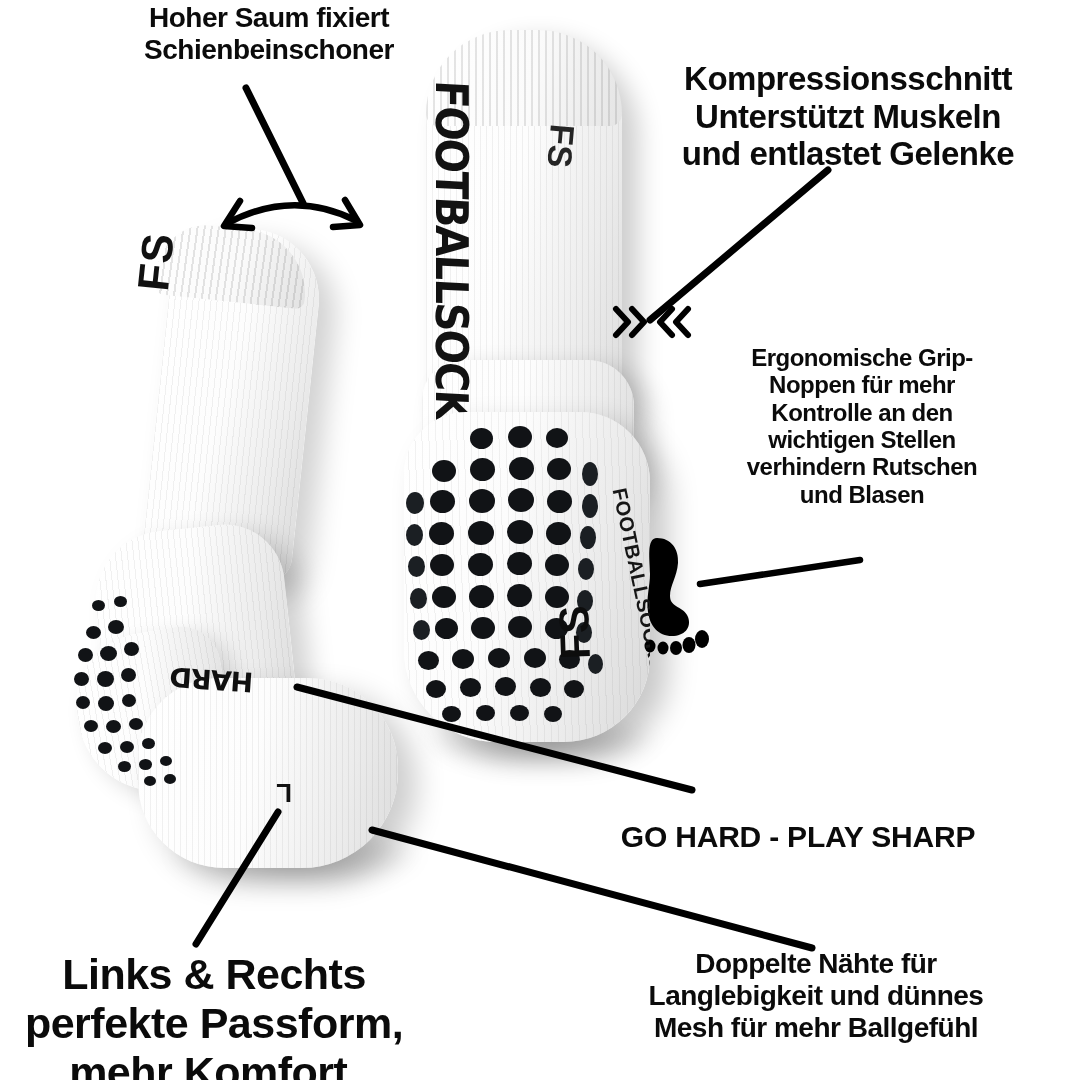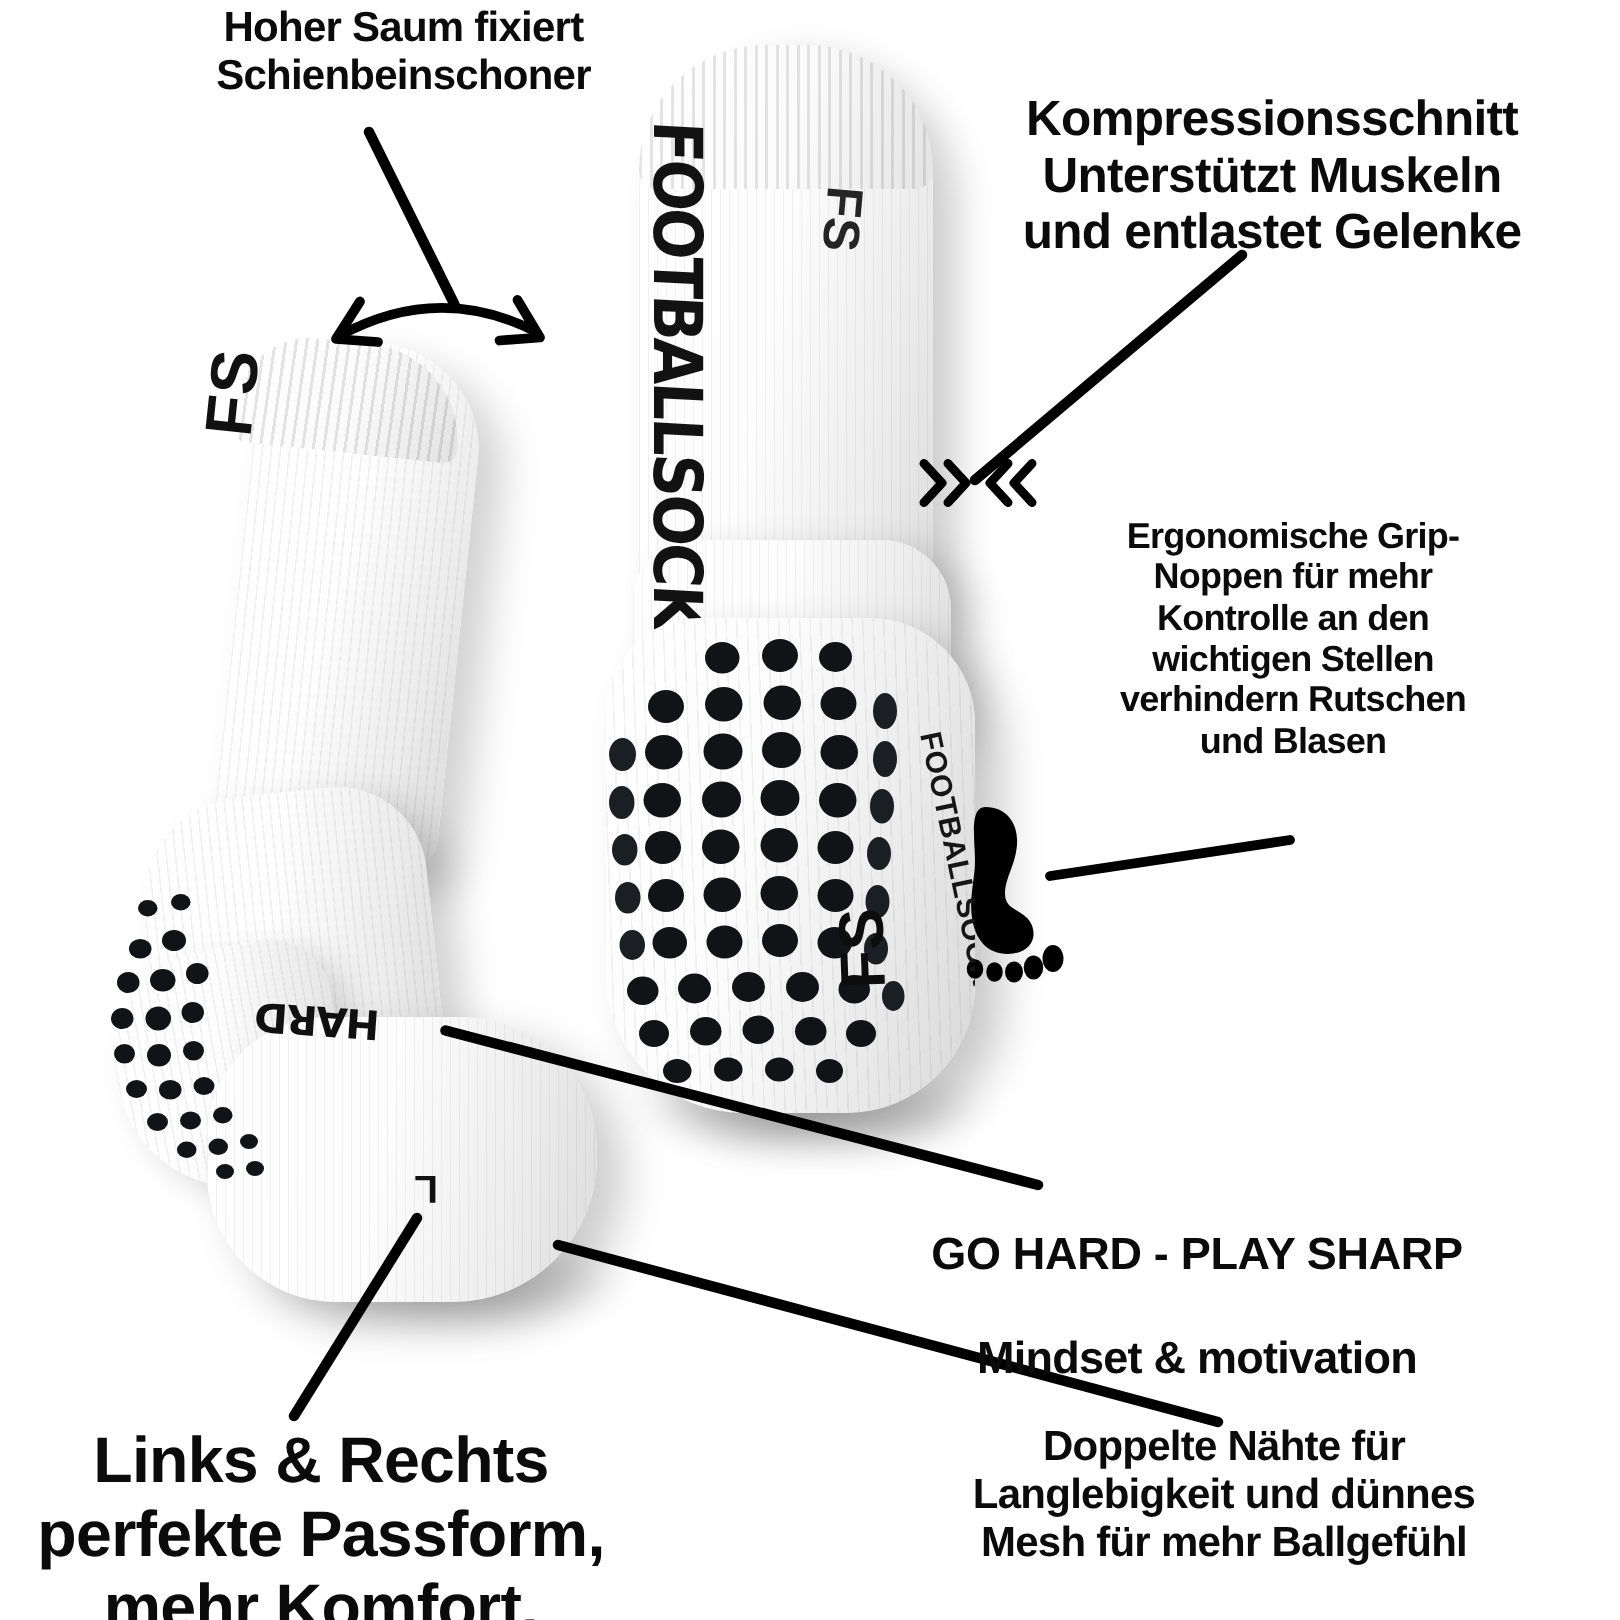--- a/index.html
+++ b/index.html
@@ -372,21 +372,20 @@
 
   <div class="ann" id="ann-grip">Ergonomische Grip-
 Noppen für mehr
 Kontrolle an den
 wichtigen Stellen
 verhindern Rutschen
 und Blasen</div>
 
   <div class="ann c" id="ann-mindset">
     <div class="line1">GO HARD - PLAY SHARP</div>
-    <div class="line2">Mindset &amp; motivation</div>
   </div>
 
   <div class="ann" id="ann-fit">Links &amp; Rechts
 perfekte Passform,
 mehr Komfort.</div>
 
   <div class="ann" id="ann-seams">Doppelte Nähte für
 Langlebigkeit und dünnes
 Mesh für mehr Ballgefühl</div>
 

